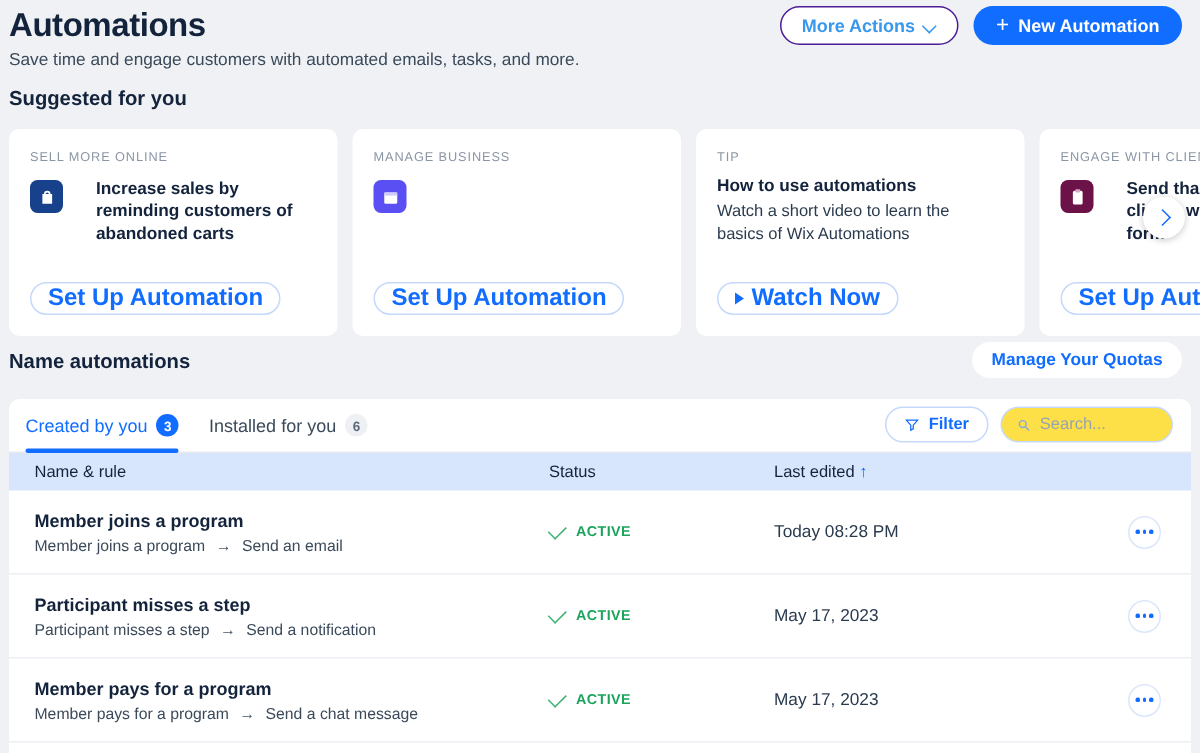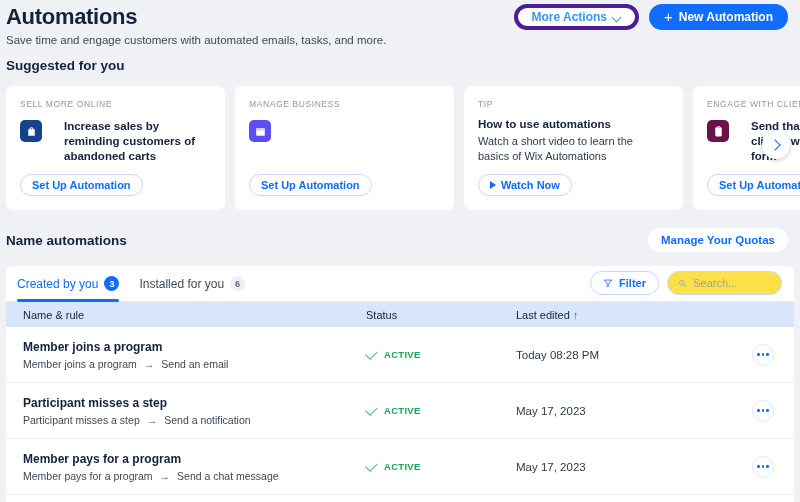--- a/index.html
+++ b/index.html
@@ -24,21 +24,21 @@
   }
   .page-subtitle {
     font-size: 11.5px; color: #3b4a5a; line-height: 16px; margin-top: 2px;
   }
   .header-actions {
     position: absolute; right: 12px; top: 4px;
     display: flex; align-items: center; gap: 10px;
   }
   .btn-secondary {
     height: 26px; border-radius: 13px; background: #fff;
-    border: 4px solid #4c1d95;
+    border: 1px solid #4c1d95;
     color: #3899ec; font-size: 12px; font-weight: bold;
     display: flex; align-items: center; gap: 6px;
     padding: 0 13px; cursor: pointer; white-space: nowrap;
   }
   .btn-primary {
     height: 26px; border-radius: 13px; background: #116dff;
     border: none; color: #fff; font-size: 12px; font-weight: bold;
     display: flex; align-items: center; gap: 6px;
     padding: 0 15px; cursor: pointer; white-space: nowrap;
   }
@@ -58,21 +58,21 @@
     font-size: 13.5px; font-weight: bold; color: #14233c;
   }
   #suggested-label { position: absolute; left: 6px; top: 58px; }
 
   .cards-strip {
     position: absolute; left: 6px; top: 86px;
     width: 794px; height: 119px;
     display: flex; gap: 10px;
   }
   .sug-card {
-    flex: 0 0 219px; height: 124px; background: #fff; border-radius: 7px;
+    flex: 0 0 219px; height: 138px; background: #fff; border-radius: 7px;
     padding: 13px 24px 0 14px; position: relative; overflow: hidden;
   }
   .sug-kicker {
     font-size: 8.5px; letter-spacing: 0.6px; color: #8b96a5;
     text-transform: uppercase; white-space: nowrap;
   }
   .sug-body { display: flex; gap: 22px; margin-top: 10px; }
   .sug-icon {
     flex: 0 0 22px; width: 22px; height: 22px; border-radius: 5px;
     display: flex; align-items: center; justify-content: center;
@@ -81,21 +81,21 @@
   .sug-icon svg { display: block; }
   .sug-text {
     font-size: 11.5px; font-weight: bold; line-height: 15px; color: #14233c;
   }
   .sug-desc { font-size: 11px; line-height: 15px; color: #2b3b4e; margin-top: 4px; }
   .sug-title-tip { font-size: 11.5px; font-weight: bold; color: #14233c; margin-top: 9px; }
   .sug-btn {
     position: absolute; left: 14px; bottom: 14px;
     height: 22px; border-radius: 11px;
     border: 1px solid #c5d9fb; background: #fff;
-    color: #116dff; font-size: 11px; font-weight: bold;
+    color: #116dff; font-size: 16px; font-weight: bold;
     display: inline-flex; align-items: center; gap: 5px;
     padding: 0 11px; cursor: pointer; white-space: nowrap;
   }
   .play-tri {
     width: 0; height: 0; border-left: 6px solid #116dff;
     border-top: 4px solid transparent; border-bottom: 4px solid transparent;
   }
   .carousel-next {
     position: absolute; left: 762px; top: 131px;
     width: 28px; height: 28px; border-radius: 50%;

